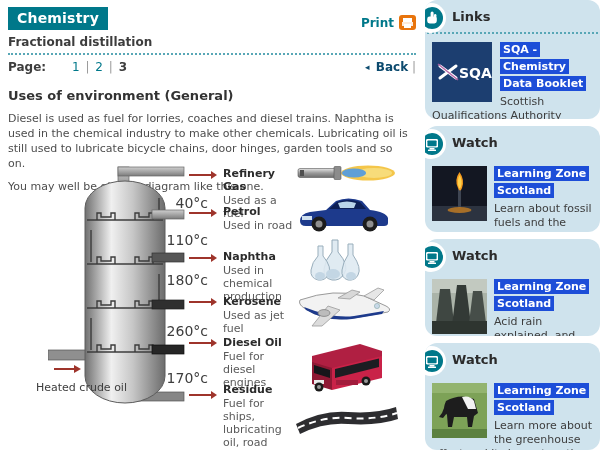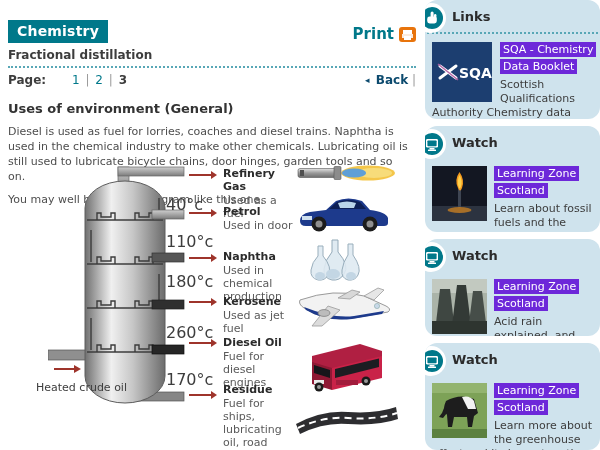--- a/index.html
+++ b/index.html
@@ -2,40 +2,40 @@
 <html><head>
 <meta charset="utf-8">
 <style>
   * { margin:0; padding:0; box-sizing:border-box; }
   html,body { background:#fff; }
   body { font-family:"DejaVu Sans","Liberation Sans",sans-serif; }
   .page { position:relative; width:600px; height:450px; background:#fff; overflow:hidden; }
 
   
   .main { position:absolute; left:0; top:0; width:424px; height:450px; padding:7px 8px 0 8px; }
-  .subject-row { display:flex; justify-content:space-between; align-items:flex-end; }
+  .subject-row { display:flex; justify-content:space-between; align-items:center; }
   .subject-badge { background:#00788a; color:#fff; font-weight:bold; font-size:14px; padding:3px 9px 4px 9px; letter-spacing:0.2px; }
-  .print-link { display:flex; align-items:center; gap:5px; color:#00788a; font-weight:bold; font-size:15px; cursor:pointer; margin-top:18px; }
+  .print-link { display:flex; align-items:center; gap:5px; color:#00788a; font-weight:bold; font-size:12px; cursor:pointer; margin-top:8px; }
   .topic { font-weight:bold; color:#3d3d3d; font-size:12px; margin-top:5px; }
   .dotline { border-top:2px dotted #58a7b6; margin-top:4px; }
   .page-row { display:flex; justify-content:space-between; font-size:12px; color:#3d3d3d; margin-top:5px; }
   .page-row .left b { margin-right:20px; }
   .pg-link { color:#00788a; cursor:pointer; margin:0 2px; }
   .pg-current { font-weight:bold; color:#3d3d3d; margin:0 2px; }
   .pg-sep { color:#9a9a9a; }
   .back-link { color:#0c4a6e; font-weight:bold; cursor:pointer; }
   .back-arrow { font-size:9px; position:relative; top:-1px; margin-right:2px; }
   .content-title { font-weight:bold; color:#333; font-size:13px; margin-top:14px; }
   .body-text { color:#4d4d4d; font-size:11px; line-height:15px; margin-top:8px; width:402px; }
 
   
   .diagram { position:absolute; left:8px; top:152px; width:412px; height:296px; }
   .column-svg { position:absolute; left:40px; top:6px; }
   .feed-label { position:absolute; left:28px; top:229px; font-size:11px; color:#3d3d3d; line-height:14px; }
-  .temp { position:absolute; width:42px; left:158px; font-size:16px; color:#3d3d3d; }
+  .temp { position:absolute; width:42px; text-align:right; left:158px; font-size:14px; color:#3d3d3d; }
   .t0{top:43px}.t1{top:80px}.t2{top:120px}.t3{top:171px}.t4{top:218px}
   .r-arrow { position:absolute; left:181px; width:22px; border-top:2px solid #9e342b; }
   .r-arrow::after { content:""; position:absolute; right:-6px; top:-5px; border-left:6px solid #9e342b; border-top:4px solid transparent; border-bottom:4px solid transparent; }
   .a0{top:22px}.a1{top:60px}.a2{top:105px}.a3{top:149px}.a4{top:190px}.a5{top:242px}
   .fraction { position:absolute; left:215px; width:74px; font-size:11px; line-height:13px; }
   .fraction .fname { font-weight:bold; color:#2b2b2b; margin-bottom:1px; }
   .fraction .fuse { color:#5a5a5a; }
   .f0{top:15px}.f1{top:53px}.f2{top:98px}.f3{top:143px}.f4{top:184px}.f5{top:231px}
   .fimg { position:absolute; }
   .i0{left:288px;top:8px}.i1{left:288px;top:38px}.i2{left:300px;top:86px}
@@ -49,21 +49,21 @@
   .sec-w2 { height:97px; }
   .sec-w3 { flex:1; }
   .side-head { position:relative; height:32px; }
   .notch { position:absolute; left:-9px; top:3px; width:30px; height:30px; background:#fff; border-radius:50%; }
   .side-icon { position:absolute; left:-4px; top:7px; width:22px; height:22px; }
   .side-title { position:absolute; left:27px; top:9px; font-weight:bold; font-size:13px; color:#2b2b2b; }
   .links-divider { border-top:2px dotted #58a7b6; margin:0 2px; }
   .side-item { padding:7px 6px 0 7px; font-size:11px; color:#3d3d3d; line-height:14px; }
   .side-item::after { content:""; display:block; clear:both; }
   .thumb { float:left; width:55px; height:55px; margin:1px 7px 3px 0; display:block; }
-  .orange-link { display:inline; background:#6d28d9; color:#fff; font-weight:normal; font-size:11px; line-height:17px; padding:1px 3px; cursor:pointer; -webkit-box-decoration-break:clone; box-decoration-break:clone; }
+  .orange-link { display:inline; background:#1d4ed8; color:#fff; font-weight:bold; font-size:11px; line-height:17px; padding:1px 3px; cursor:pointer; -webkit-box-decoration-break:clone; box-decoration-break:clone; }
   .side-desc { margin-top:3px; }
   .sqa-logo { float:left; width:60px; height:60px; margin:1px 8px 2px 0; }
 </style>
 </head>
 <body>
 
 <div class="page">
 
   <div class="main">
 
@@ -171,21 +171,21 @@
     <span class="r-arrow a3"></span>
     <span class="r-arrow a4"></span>
     <span class="r-arrow a5"></span>
 
     <div class="fraction f0">
       <div class="fname">Refinery Gas</div>
       <div class="fuse">Used as a fuel</div>
     </div>
     <div class="fraction f1">
       <div class="fname">Petrol</div>
-      <div class="fuse">Used in door</div>
+      <div class="fuse">Used in road</div>
     </div>
     <div class="fraction f2">
       <div class="fname">Naphtha</div>
       <div class="fuse">Used in chemical production</div>
     </div>
     <div class="fraction f3">
       <div class="fname">Kerosene</div>
       <div class="fuse">Used as jet fuel</div>
     </div>
     <div class="fraction f4">

